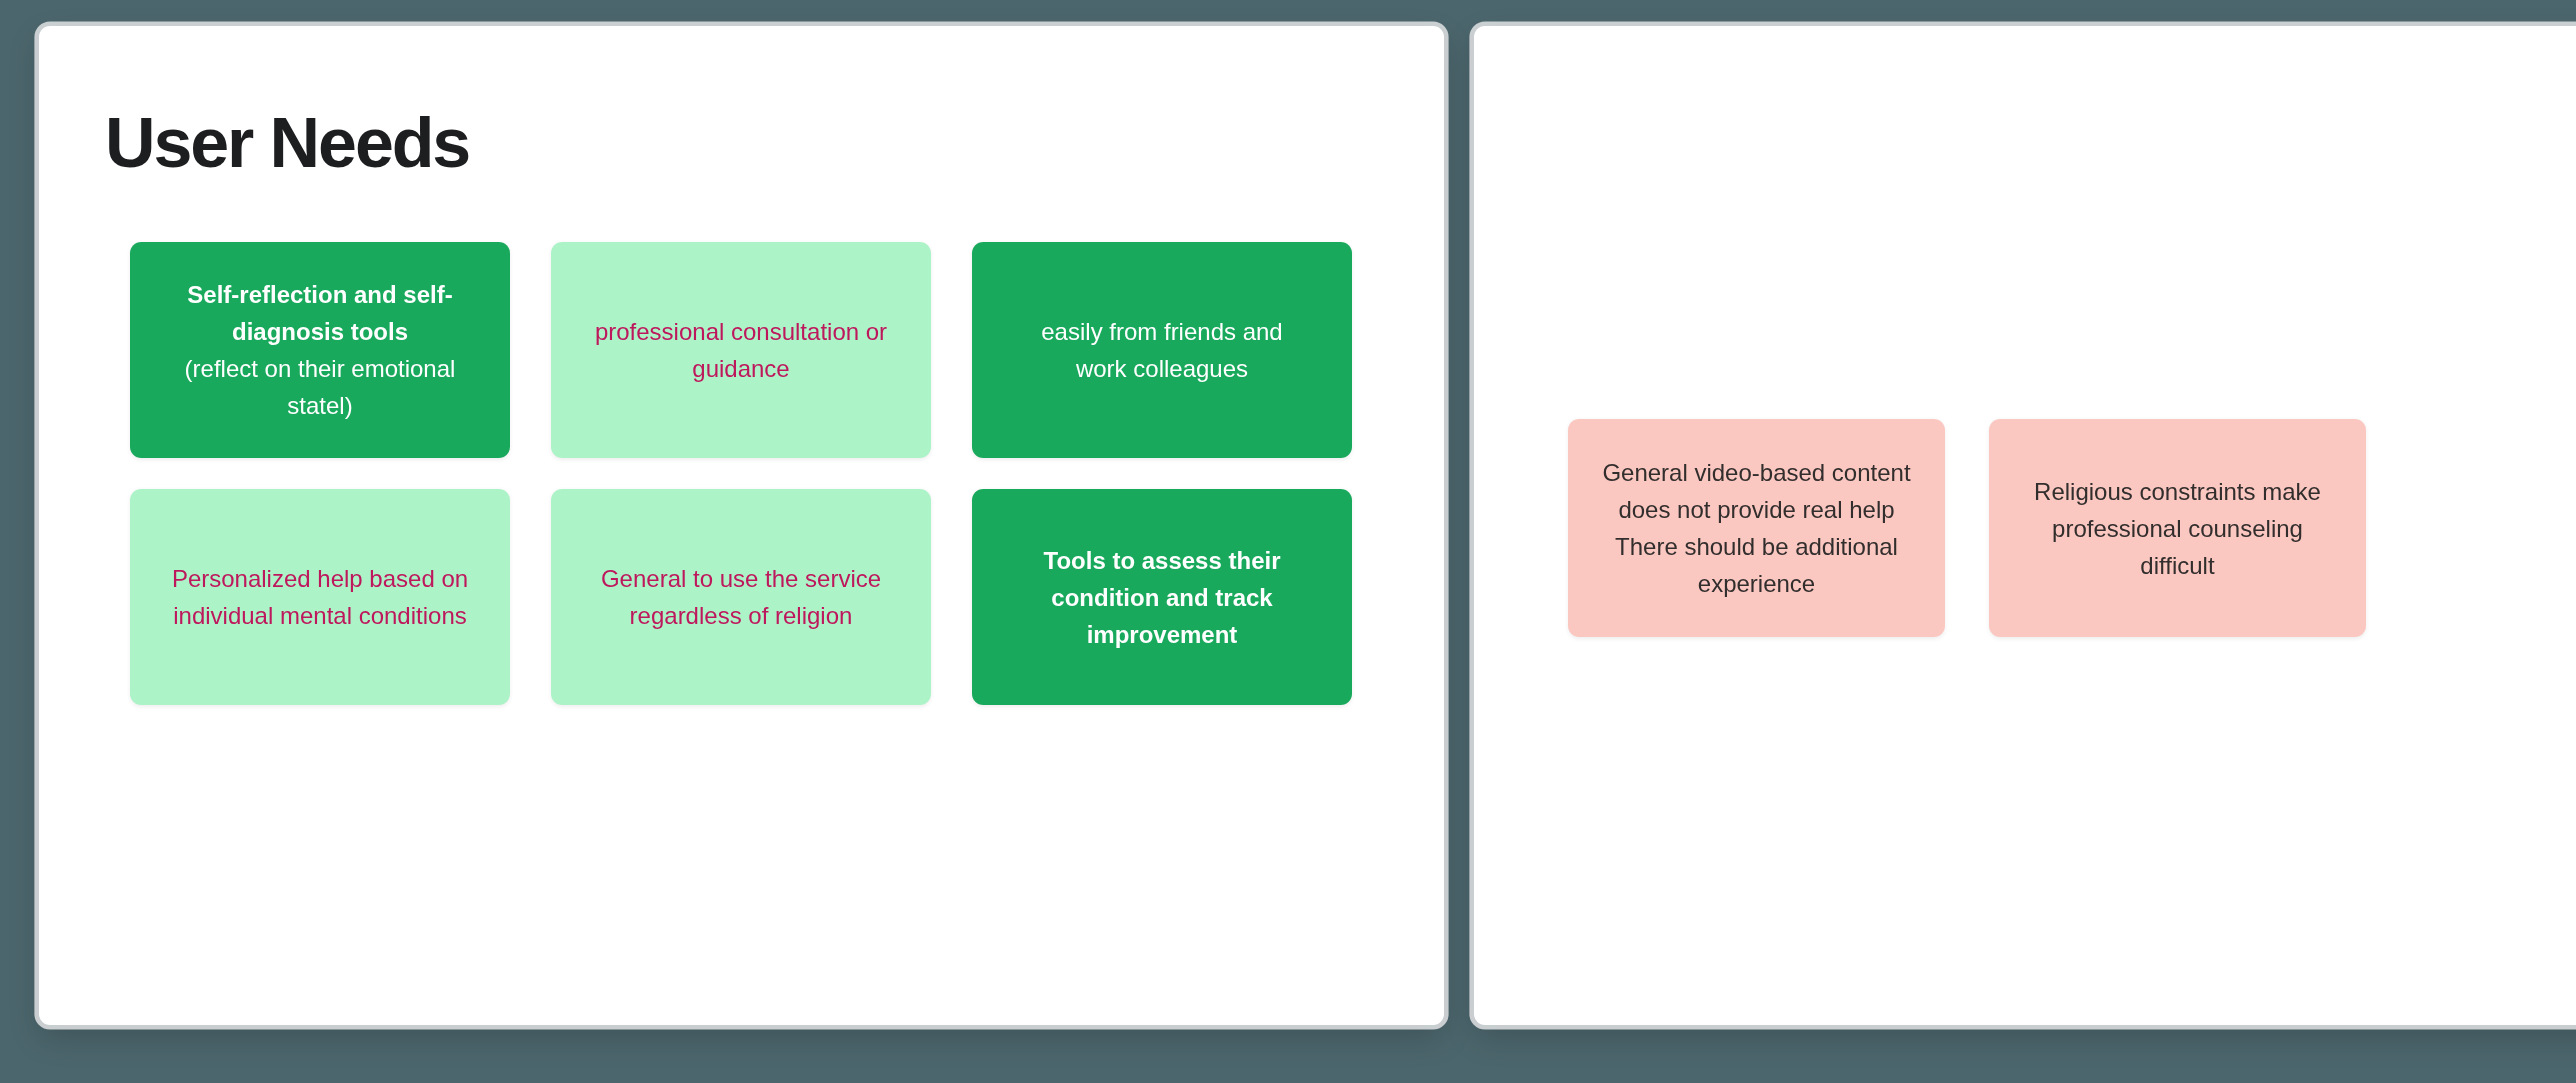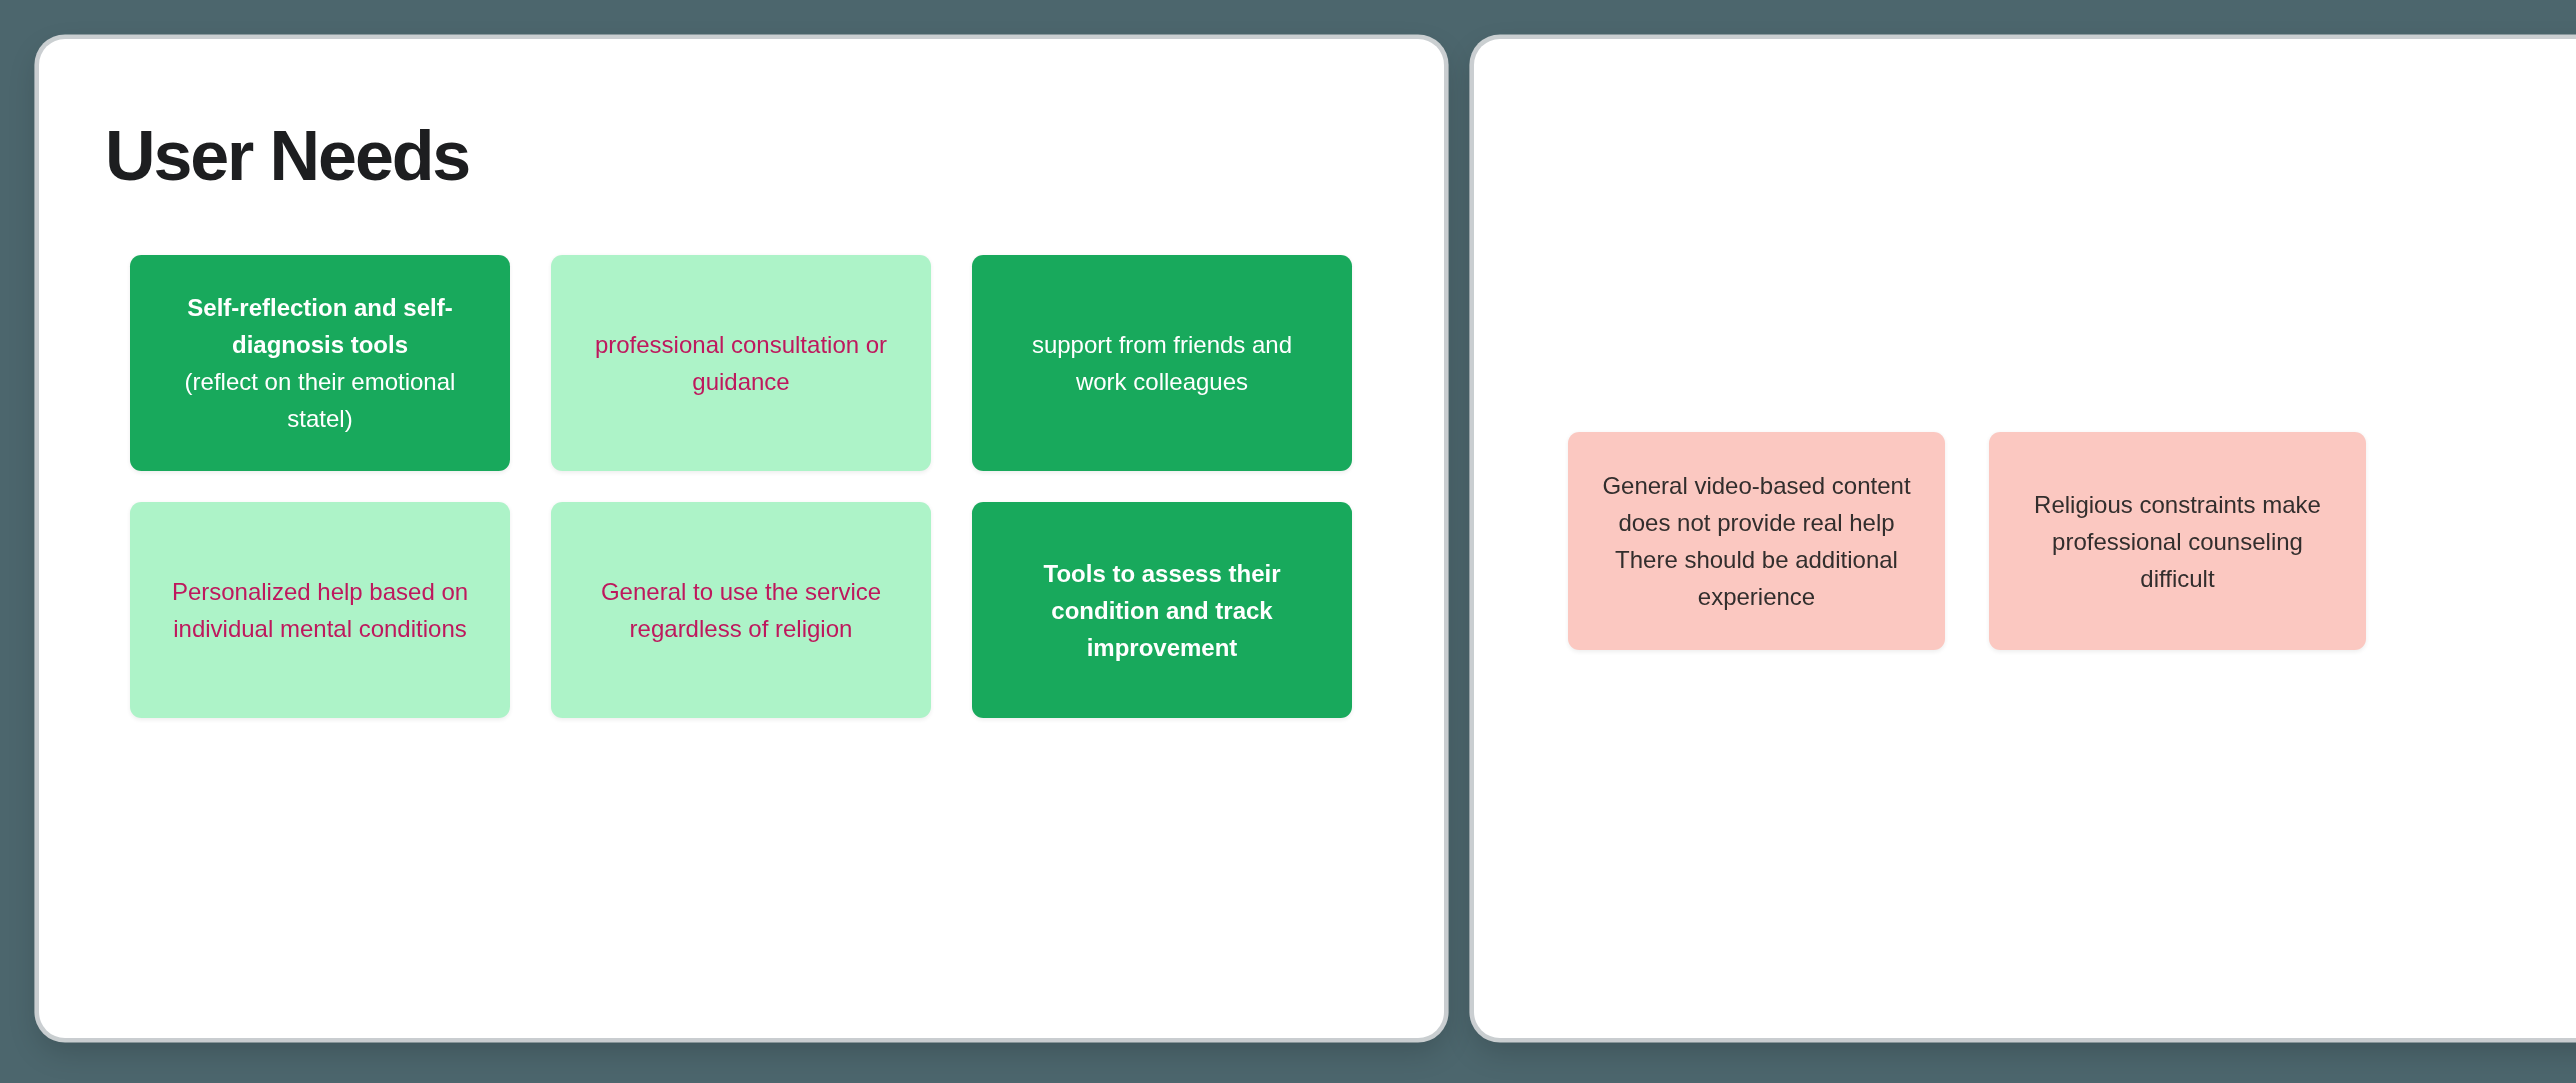--- a/index.html
+++ b/index.html
@@ -9,25 +9,25 @@
   body {
     width: 2918px;
     height: 1084px;
     position: relative;
     background: #4c666d;
     font-family: "Liberation Sans", sans-serif;
     overflow: hidden;
   }
   .panel {
     position: absolute;
-    top: 39px;
+    top: 26px;
     width: 1405px;
     height: 999px;
     background: #ffffff;
-    border-radius: 26px;
+    border-radius: 11px;
     box-shadow: 0 0 0 4.6px rgba(216, 218, 221, 0.9), 0 12.4px 31px rgba(0, 0, 0, 0.18);
   }
   .panel-left  { left: 39px; }
   .panel-right { left: 1474px; }
   .panel-title {
     position: absolute;
     top: 77px;
     left: 66px;
     font-size: 70px;
     line-height: 1.15;
@@ -85,21 +85,21 @@
       <span class="bold">Self-reflection and self-
 diagnosis tools</span>
       <span>(reflect on their emotional
 statel)</span>
     </div>
     <div class="card light-green">
       <span>professional consultation or
 guidance</span>
     </div>
     <div class="card solid-green">
-      <span>support from friends and
+      <span>easily from friends and
 work colleagues</span>
     </div>
     <div class="card light-green">
       <span>Personalized help based on
 individual mental conditions</span>
     </div>
     <div class="card light-green">
       <span>General to use the service
 regardless of religion</span>
     </div>

